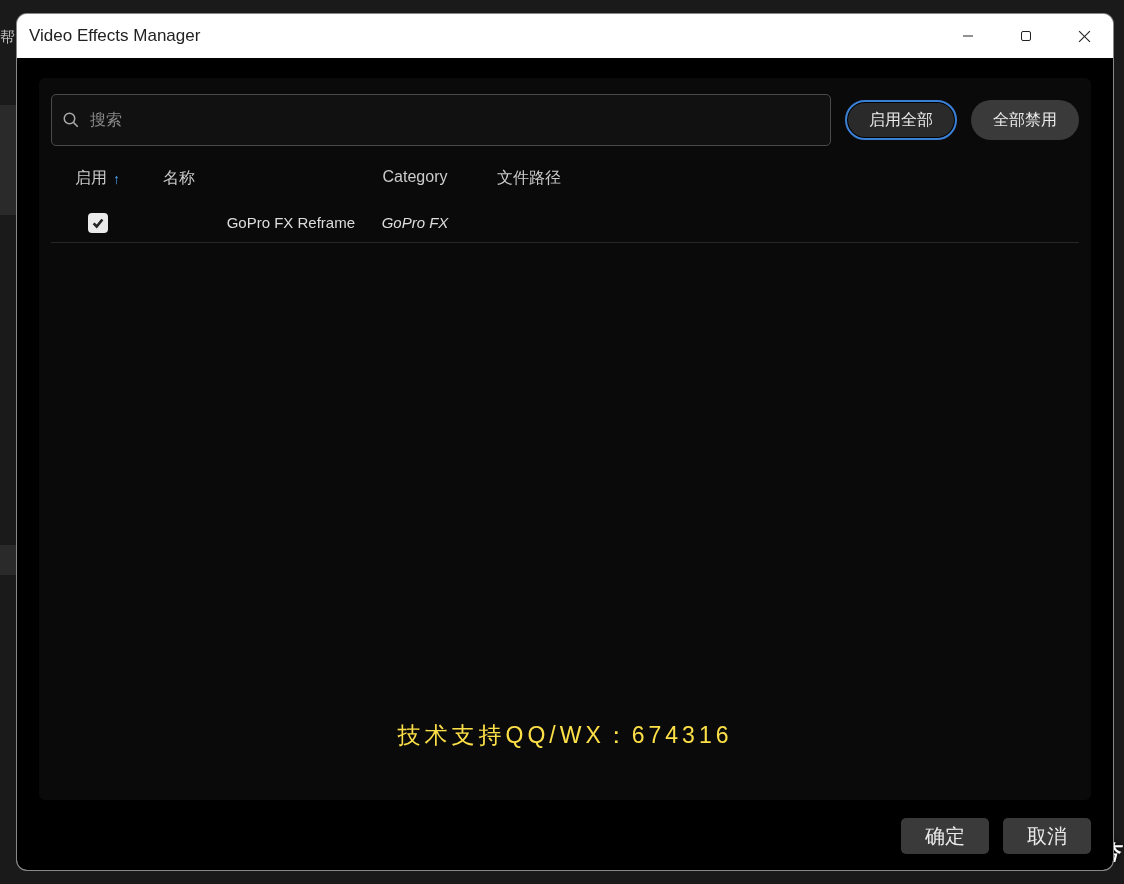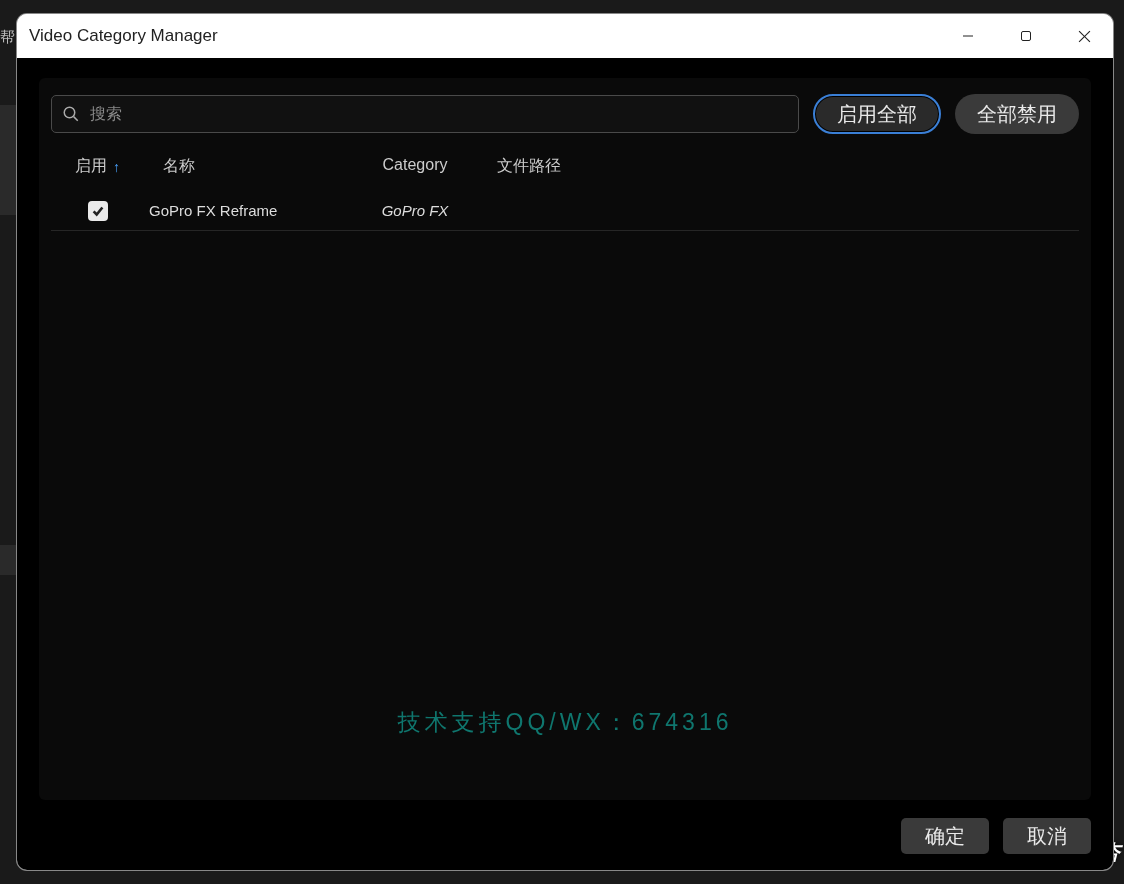--- a/index.html
+++ b/index.html
@@ -67,21 +67,21 @@
   
   .toolbar {
     display: flex;
     gap: 14px;
     align-items: center;
     margin-bottom: 10px;
   }
   
   .search-wrap {
     flex: 1;
-    height: 38px;
+    height: 52px;
     background: #111;
     border: 1.5px solid #4a4a4a;
     border-radius: 5px;
     display: flex;
     align-items: center;
     padding: 15px 10px;
     gap: 10px;
   }
   .search-wrap svg { stroke: #aaa; fill: none; stroke-width: 2; flex-shrink: 0; }
   .search-input {
@@ -93,21 +93,21 @@
     font-size: 16px;
   }
   .search-input::placeholder { color: #888; }
   
   .pill-btn {
     height: 40px;
     padding: 0 22px;
     border-radius: 20px;
     background: #3a3a3a;
     color: #eaeaea;
-    font-size: 20px;
+    font-size: 16px;
     font-weight: 500;
     display: flex;
     align-items: center;
     justify-content: center;
     cursor: pointer;
     border: none;
   }
   .pill-btn.focused {
     background: #2a2a2a;
     border: 2.5px solid #3a7fd6;
@@ -133,40 +133,40 @@
     font-size: 15px;
     position: relative;
   }
   .table-row {
     display: flex;
     align-items: center;
     height: 40px;
     border-bottom: 1px solid #262626;
   }
   .cell-enable { width: 94px; display: flex; justify-content: center; }
-  .cell-name { width: 210px; padding-left: 4px; }
+  .cell-name { width: 210px; padding-left: 4px; text-align: right; }
   .cell-category { width: 120px; text-align: center; font-style: italic; }
   .cell-path { flex: 1; padding-left: 22px; white-space: nowrap; }
   
   .checkbox {
     width: 20px; height: 20px;
     background: #eaeaea;
     border-radius: 4px;
     display: flex;
     align-items: center;
     justify-content: center;
   }
   .checkbox svg { stroke: #222; fill: none; stroke-width: 3; }
   
   .watermark {
     position: absolute;
     left: 50%;
     transform: translateX(-50%);
-    bottom: 52px;
-    color: #0f766e;
+    bottom: 39px;
+    color: #fde047;
     font-size: 23px;
     letter-spacing: 4px;
     font-family: "STKaiti","KaiTi","Microsoft YaHei",sans-serif;
     white-space: nowrap;
   }
   
   .footer {
     display: flex;
     justify-content: flex-end;
     gap: 14px;
@@ -200,21 +200,21 @@
 <body>
 
 <span class="bg-left-text">帮</span>
 <div class="bg-stripe" style="left:0;top:105px;width:17px;height:110px"></div>
 <div class="bg-stripe" style="left:0;top:545px;width:17px;height:30px"></div>
 <span class="brand-mark">红杏</span>
 
 <div class="dialog">
 
   <div class="titlebar">
-    <div class="titlebar-title">Video Category Manager</div>
+    <div class="titlebar-title">Video Effects Manager</div>
     <div class="win-controls">
       <div class="win-btn">
         <svg width="12" height="12" viewBox="0 0 12 12">
             <line x1="1" y1="6" x2="11" y2="6"></line>
           </svg>
       </div>
       <div class="win-btn">
         <svg width="12" height="12" viewBox="0 0 12 12">
             <rect x="1.5" y="1.5" width="9" height="9" rx="1.5"></rect>
           </svg>

